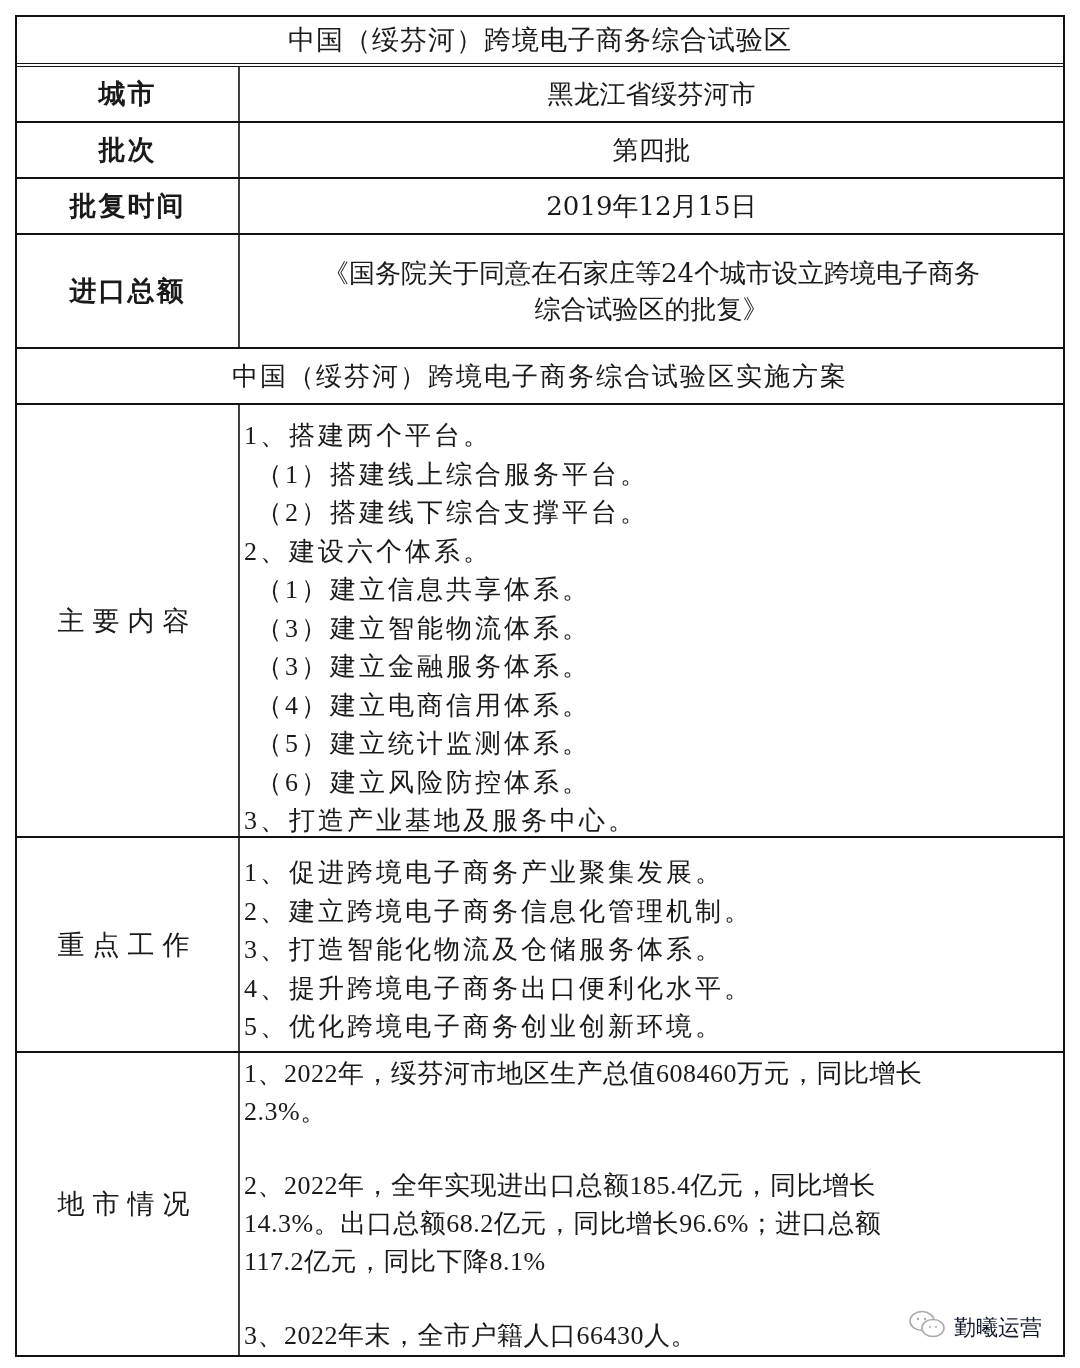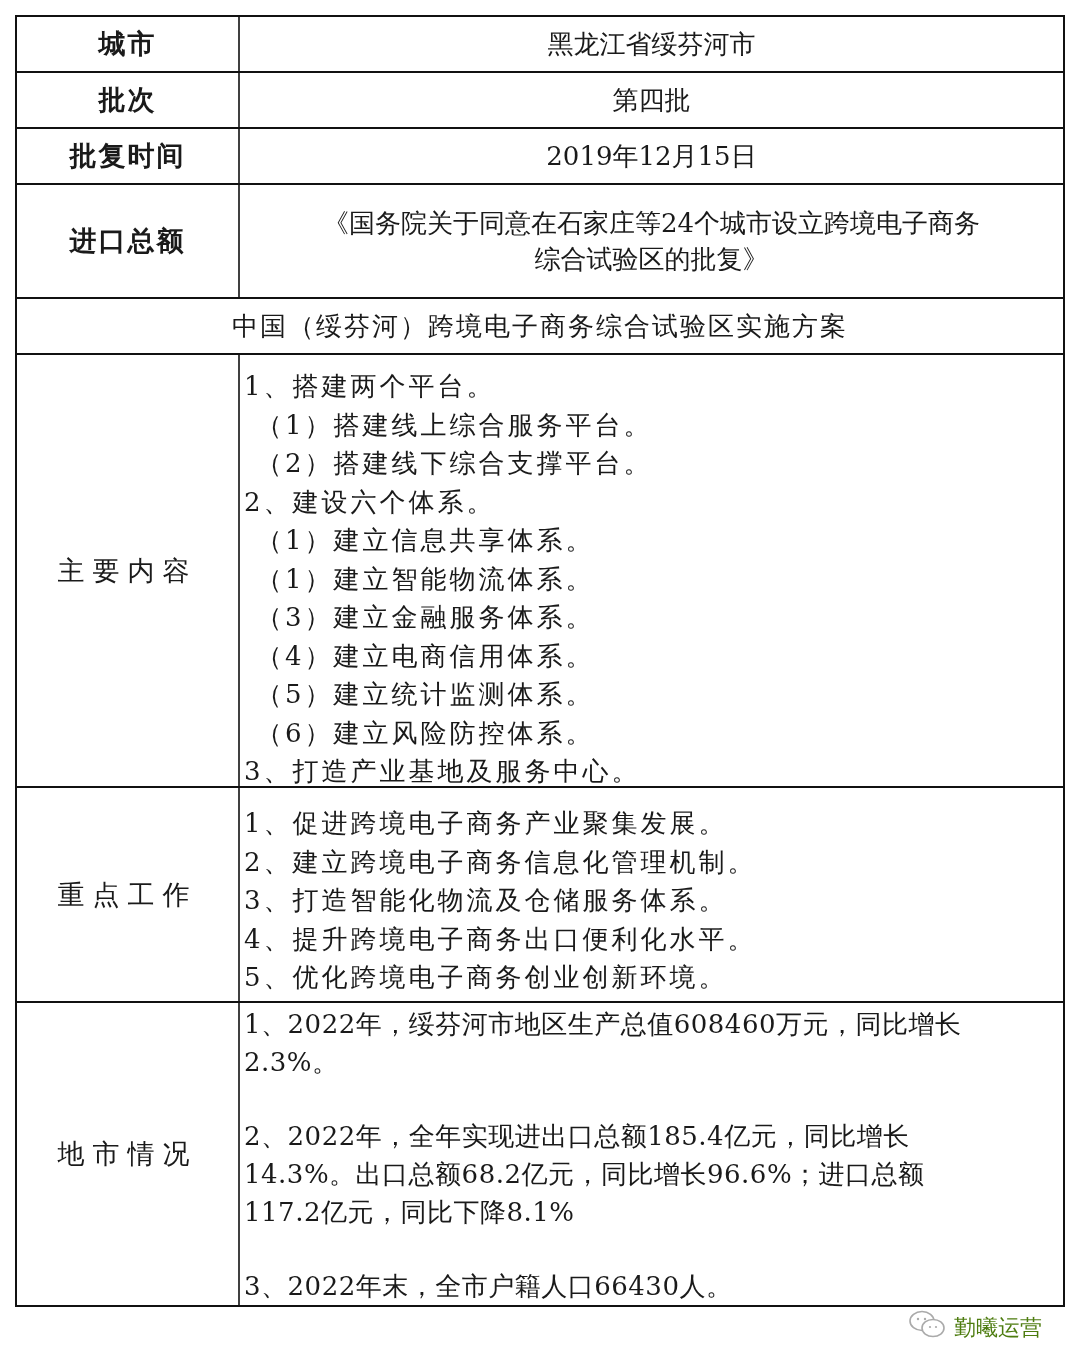--- a/index.html
+++ b/index.html
@@ -8,33 +8,34 @@
   .sheet { position:absolute; left:15px; top:15px; width:1050px; border:2px solid #111; box-sizing:border-box; }
   .title-row { height:46px; border-bottom:4px double #111; display:flex; align-items:center; justify-content:center;
                font-size:27px; letter-spacing:1px; }
   .row { display:flex; border-bottom:2px solid #111; box-sizing:border-box; }
   .row:last-child { border-bottom:none; }
   .label { width:223px; flex:none; border-right:2px solid #404040; display:flex; align-items:center; justify-content:center;
            font-size:27px; font-weight:bold; letter-spacing:2px; box-sizing:border-box; }
   .label.spaced { letter-spacing:8px; font-weight:normal; }
   .value { flex:1; display:flex; flex-direction:column; justify-content:center; align-items:center;
            font-size:26px; line-height:36px; }
-  .value.left { align-items:flex-start; text-align:left; padding:4px 0 0 4px; justify-content:flex-start; }
+  .value.left { align-items:flex-start; text-align:left; padding:4px 0 0 4px; justify-content:flex-start;font-family:Liberation Serif, serif; }
   .line { white-space:nowrap; }
   .list .line { letter-spacing:3px; line-height:38.5px; }
   .indent { padding-left:12px; }
   .para { line-height:38px; letter-spacing:0.5px; }
   .gap { height:38px; }
   .watermark { position:absolute; right:38px; bottom:22px; display:flex; align-items:center; gap:6px;
-               color:#4d7c0f; font-family:"DejaVu Sans","Liberation Sans",sans-serif; font-size:22px; }
+               color:#0f172a; font-family:"DejaVu Sans","Liberation Sans",sans-serif; font-size:22px; }
 </style>
 </head>
 <body>
 
 <div class="sheet">
+  <div class="title-row">中国（绥芬河）跨境电子商务综合试验区</div>
 
   <div class="row" style="height:56px">
     <div class="label">城市</div>
     <div class="value">黑龙江省绥芬河市</div>
   </div>
 
   <div class="row" style="height:56px">
     <div class="label">批次</div>
     <div class="value">第四批</div>
   </div>
@@ -57,21 +58,21 @@
   </div>
 
   <div class="row" style="height:433px">
     <div class="label spaced">主要内容</div>
     <div class="value left list" style="padding-top:12px">
       <div class="line">1、搭建两个平台。</div>
       <div class="line indent">（1）搭建线上综合服务平台。</div>
       <div class="line indent">（2）搭建线下综合支撑平台。</div>
       <div class="line">2、建设六个体系。</div>
       <div class="line indent">（1）建立信息共享体系。</div>
-      <div class="line indent">（1）建立智能物流体系。</div>
+      <div class="line indent">（3）建立智能物流体系。</div>
       <div class="line indent">（3）建立金融服务体系。</div>
       <div class="line indent">（4）建立电商信用体系。</div>
       <div class="line indent">（5）建立统计监测体系。</div>
       <div class="line indent">（6）建立风险防控体系。</div>
       <div class="line">3、打造产业基地及服务中心。</div>
     </div>
   </div>
 
   <div class="row" style="height:215px">
     <div class="label spaced">重点工作</div>

